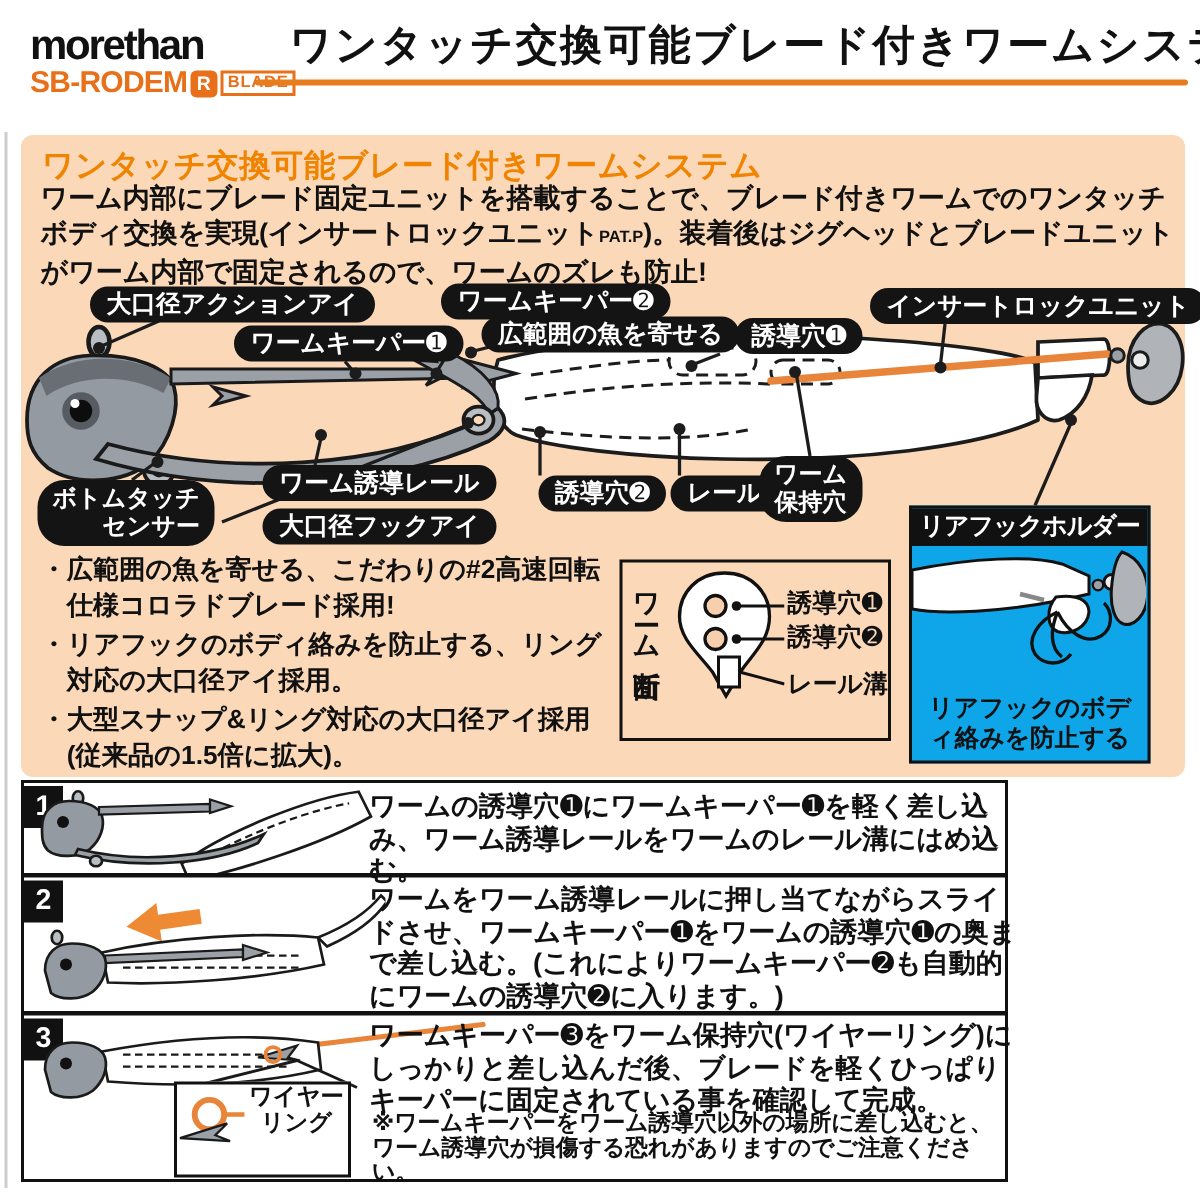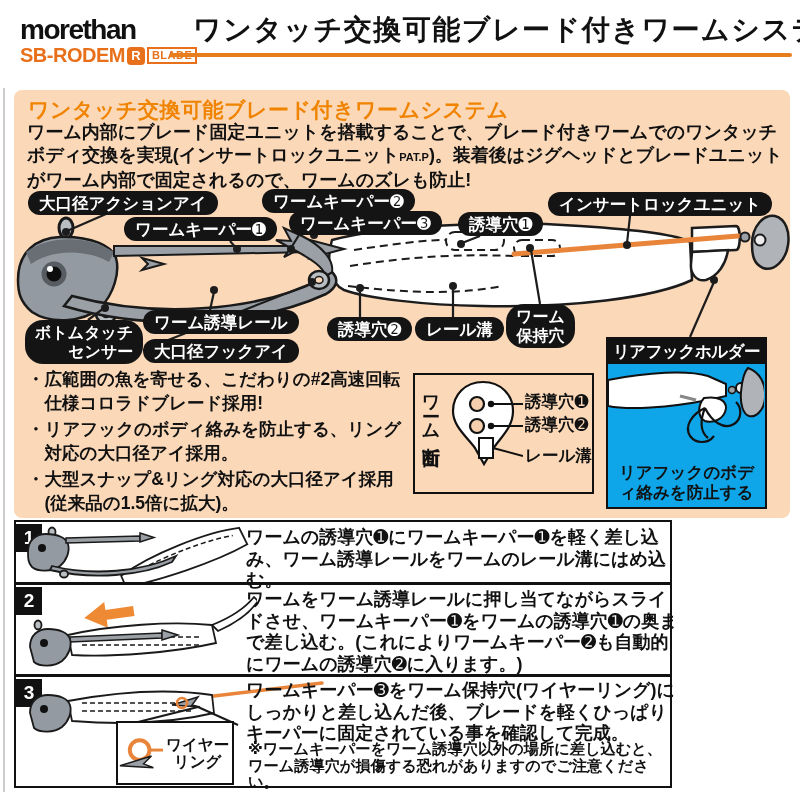--- a/index.html
+++ b/index.html
@@ -22,21 +22,21 @@
   .left-edge-line { left:3px; top:88px; width:2px; height:704px; background:#cccccc; }
   
   .panel { left:14px; top:90px; width:776px; height:428px; background:#fbd8b8; border-radius:8px; }
   .intro-heading { left:28px; top:96px; font-size:21px; font-weight:800; color:#f08300; letter-spacing:0.5px; }
   .intro-body { left:27px; top:121px; width:758px; font-size:18px; font-weight:700; line-height:23px; color:#111; }
   .intro-body .pat { font-size:11px; font-weight:700; }
   
   .diagram-svg { left:14px; top:188px; width:776px; height:182px; }
   .pill {
     background:#141414; color:#fff; font-size:16.5px; font-weight:700;
-    padding:2px 11px; border-radius:14px; white-space:nowrap; line-height:20px;
+    padding:2px 11px; border-radius:14px; white-space:nowrap; line-height:20px;margin-left:32px;
   }
   .pill2 { background:#141414; color:#fff; font-size:16px; font-weight:700; text-align:center;
     padding:3px 10px; border-radius:18px; line-height:19px; }
   .pill2 span { display:block; }
   
   .features { left:27px; top:368px; width:386px; font-size:17.5px; font-weight:700; line-height:23.5px; color:#111; }
   .features .feature { text-indent:-17.5px; padding-left:17.5px; margin-bottom:3px; }
   
   .cross-box { left:413px; top:373px; width:181px; height:121px; border:2.5px solid #111; }
   .cross-title { position:absolute; left:4px; top:8px; writing-mode:vertical-rl; text-orientation:upright;
@@ -57,21 +57,21 @@
   .step-num { position:absolute; left:0; top:2px; width:26px; height:28px; background:#111;
     color:#fff; font-size:19px; font-weight:800; text-align:center; line-height:28px; }
   .step-art { position:absolute; left:6px; top:2px; }
   .step-text { position:absolute; left:230px; top:5px; width:432px; font-size:18px; font-weight:700;
     line-height:21.5px; color:#111; }
   .row-2 .step-text { top:4px; }
   .row-3 .step-text { top:3px; }
   .step-note { position:absolute; left:232px; top:64px; width:428px; font-size:15.2px; font-weight:700;
     line-height:16.5px; color:#111; }
   .inset-box { position:absolute; left:100px; top:44px; width:118px; height:64px;
-    border:2.5px solid #111; background:#fff; display:flex; align-items:center; }
+    border:2.5px solid #111; background:#fff; display:flex; }
   .inset-label { width:70px; font-size:15.5px; font-weight:700; line-height:17px; text-align:center; color:#111; }
 </style>
 </head>
 <body>
 
 <div class="page">
 
   <div class="abs left-edge-line"></div>
 
   <div class="abs brand">morethan</div>
@@ -152,21 +152,21 @@
       <circle cx="346" cy="100" r="4"></circle>
         <circle cx="439" cy="98" r="4"></circle>
         <circle cx="516" cy="60" r="4"></circle>
       <circle cx="700" cy="92" r="4"></circle>
     </g>
   </svg>
 
   <div class="abs pill" style="left:28px; top:191px;">大口径アクションアイ</div>
   <div class="abs pill" style="left:124px; top:217px;">ワームキーパー➊</div>
   <div class="abs pill" style="left:262px; top:189px;">ワームキーパー➋</div>
-  <div class="abs pill" style="left:289px; top:211px;">ワームキーパー➌</div>
+  <div class="abs pill" style="left:289px; top:211px;">広範囲の魚を寄せる</div>
   <div class="abs pill" style="left:458px; top:212px;">誘導穴➊</div>
   <div class="abs pill" style="left:548px; top:192px;">インサートロックユニット</div>
   <div class="abs pill2" style="left:25px; top:320px;text-align:right;">
     <span>ボトムタッチ</span>
     <span>センサー</span>
   </div>
   <div class="abs pill" style="left:143px; top:310px;">ワーム誘導レール</div>
   <div class="abs pill" style="left:143px; top:339px;">大口径フックアイ</div>
   <div class="abs pill" style="left:327px; top:317px;">誘導穴➋</div>
   <div class="abs pill" style="left:415px; top:317px;">レール溝</div>

